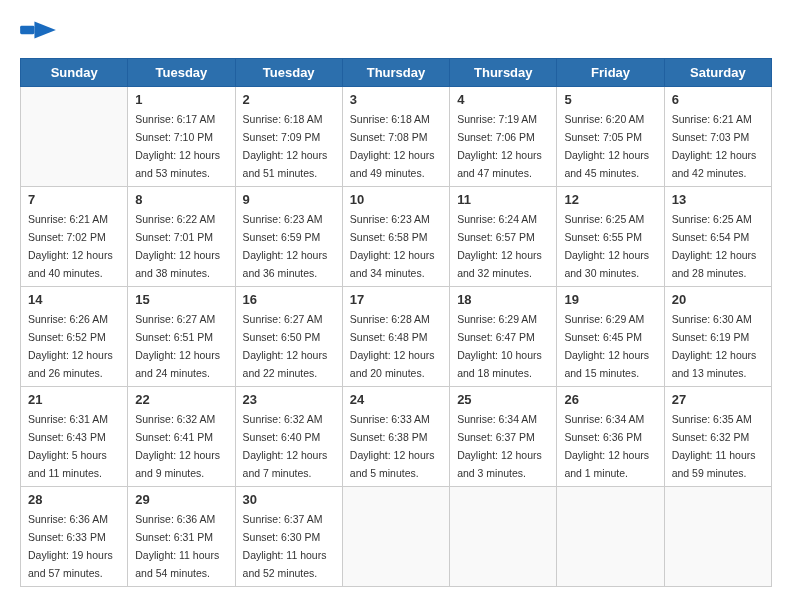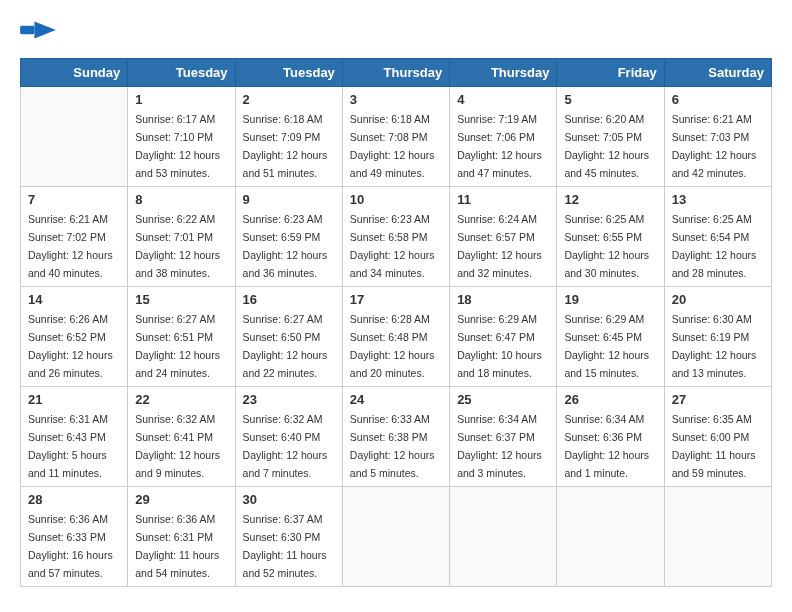--- a/index.html
+++ b/index.html
@@ -45,22 +45,22 @@
       color: #555;
     }
     .calendar {
       width: 100%;
       border-collapse: collapse;
       border: 1px solid #ccc;
     }
     .calendar thead tr th {
       background-color: #2c6fad;
       color: #fff;
-      text-align: right;
-      padding: 6px 7px;
+      text-align: center;
+      padding: 6px 0;
       font-size: 13px;
       font-weight: bold;
       border: 1px solid #2060a0;
     }
     .calendar tbody tr td {
       vertical-align: top;
       border: 1px solid #ccc;
       padding: 5px 7px;
       width: calc(100% / 7);
       min-height: 80px;
@@ -222,28 +222,28 @@
         <td><span class="day-number">25</span>
         <span class="day-info">Sunrise: 6:34 AM</span><br>
         <span class="day-info">Sunset: 6:37 PM</span><br>
         <span class="day-info">Daylight: 12 hours and 3 minutes.</span></td>
         <td><span class="day-number">26</span>
         <span class="day-info">Sunrise: 6:34 AM</span><br>
         <span class="day-info">Sunset: 6:36 PM</span><br>
         <span class="day-info">Daylight: 12 hours and 1 minute.</span></td>
         <td><span class="day-number">27</span>
         <span class="day-info">Sunrise: 6:35 AM</span><br>
-        <span class="day-info">Sunset: 6:00 PM</span><br>
+        <span class="day-info">Sunset: 6:32 PM</span><br>
         <span class="day-info">Daylight: 11 hours and 59 minutes.</span></td>
       </tr>
       <tr>
         <td><span class="day-number">28</span>
         <span class="day-info">Sunrise: 6:36 AM</span><br>
         <span class="day-info">Sunset: 6:33 PM</span><br>
-        <span class="day-info">Daylight: 16 hours and 57 minutes.</span></td>
+        <span class="day-info">Daylight: 19 hours and 57 minutes.</span></td>
         <td><span class="day-number">29</span>
         <span class="day-info">Sunrise: 6:36 AM</span><br>
         <span class="day-info">Sunset: 6:31 PM</span><br>
         <span class="day-info">Daylight: 11 hours and 54 minutes.</span></td>
         <td><span class="day-number">30</span>
         <span class="day-info">Sunrise: 6:37 AM</span><br>
         <span class="day-info">Sunset: 6:30 PM</span><br>
         <span class="day-info">Daylight: 11 hours and 52 minutes.</span></td>
         <td class="empty-cell"></td>
         <td class="empty-cell"></td>

